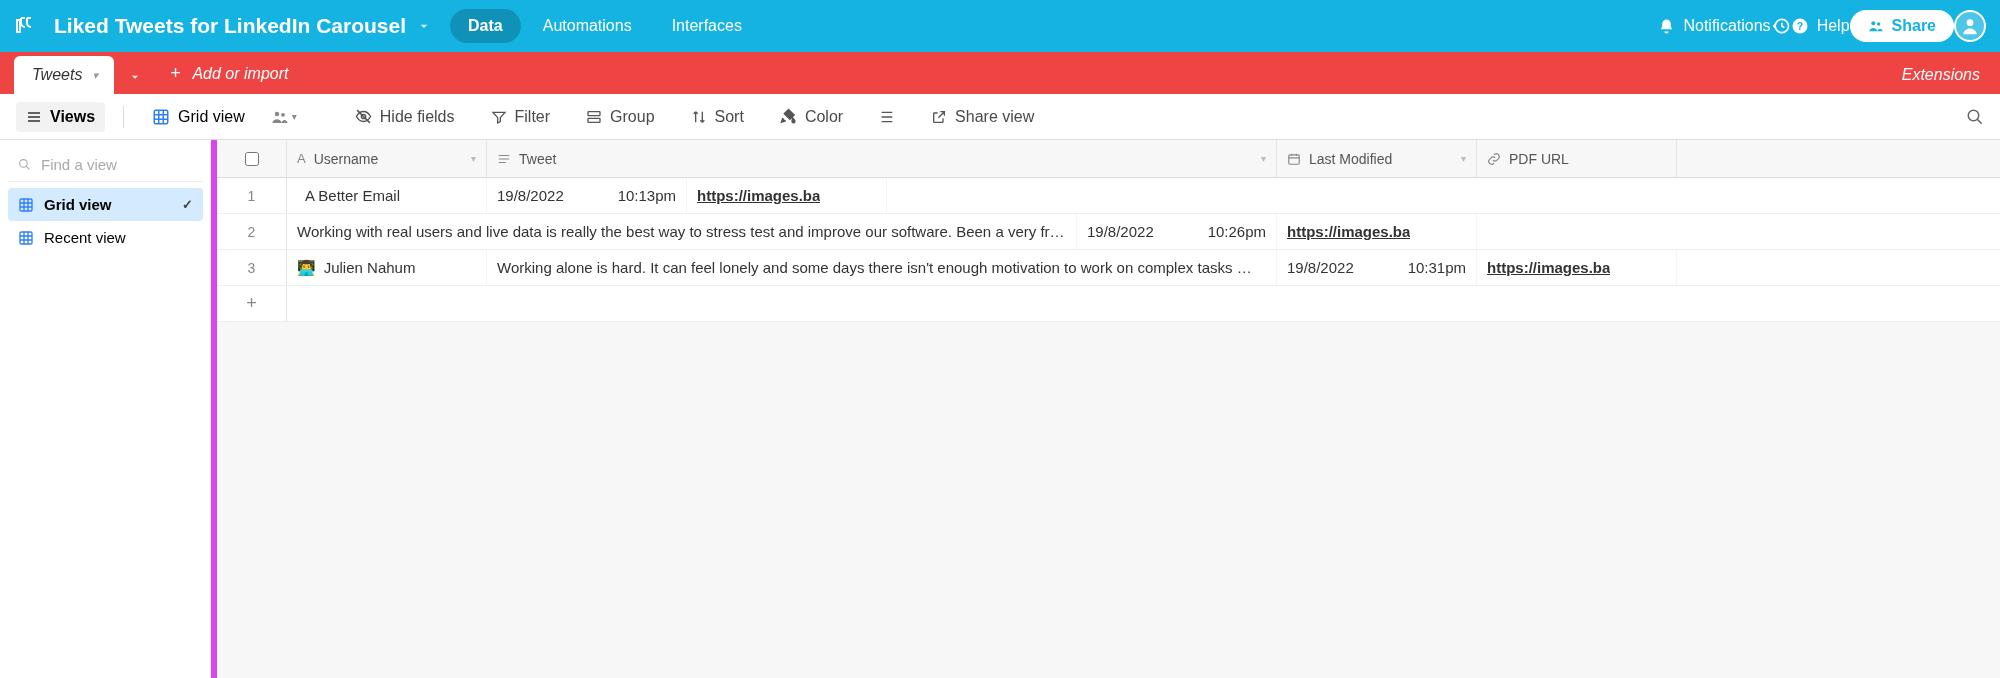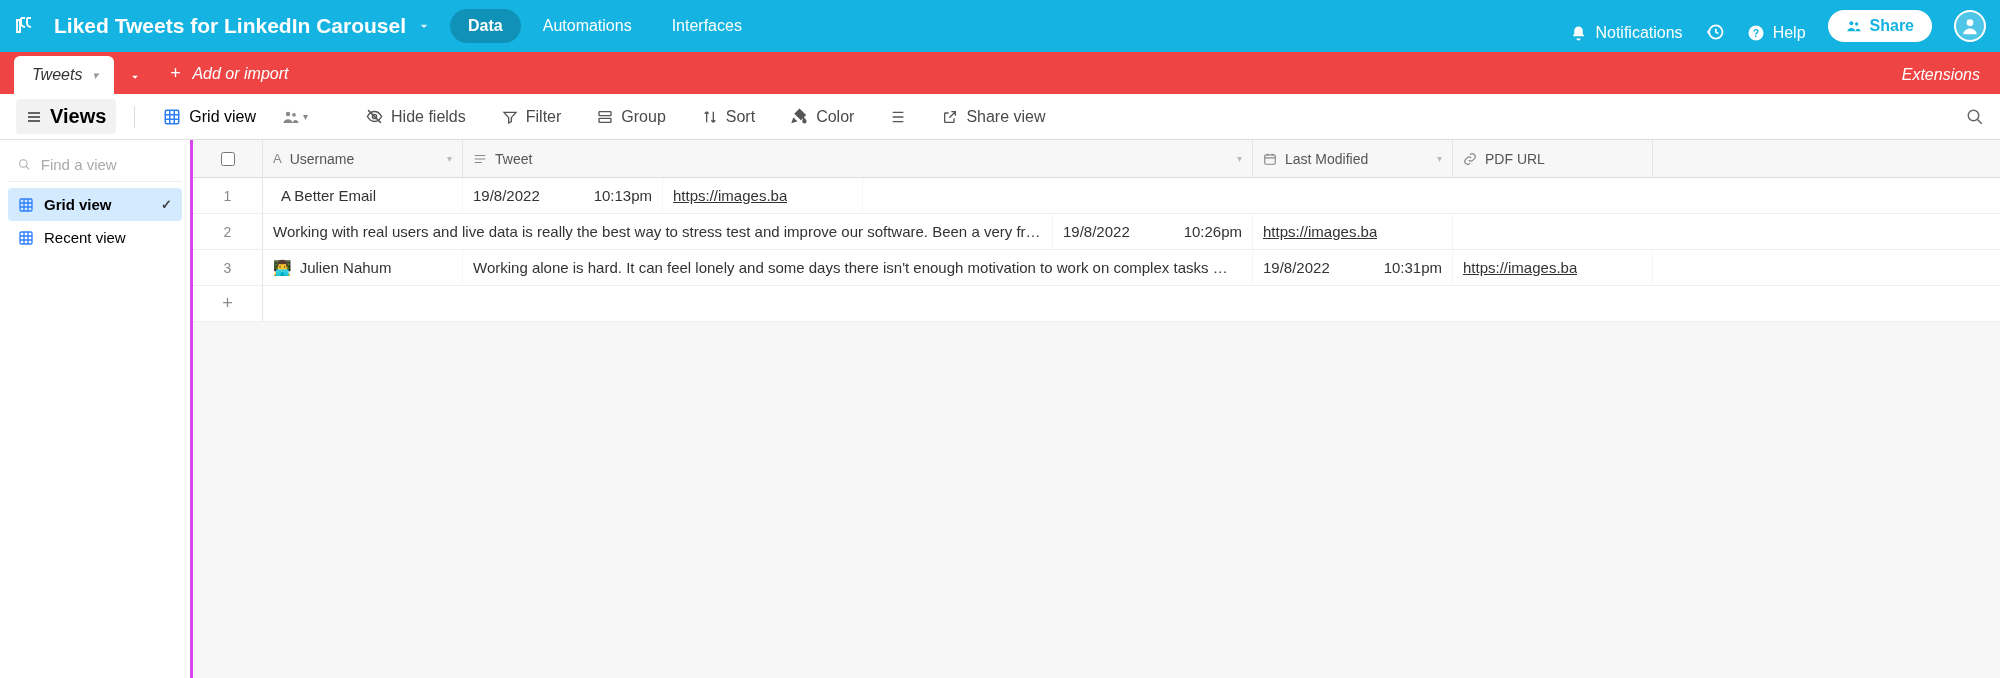--- a/index.html
+++ b/index.html
@@ -5,45 +5,45 @@
     * { margin: 0; padding: 0; box-sizing: border-box; font-family: -apple-system, BlinkMacSystemFont, "Segoe UI", Helvetica, Arial, sans-serif; }
     body { background: #f7f7f7; width: 2000px; height: 678px; overflow: hidden; }
     
     .topbar { background: #14b3e1; height: 52px; display: flex; align-items: center; padding: 0 14px; color: #fff; }
     .logo-icon { width: 24px; height: 24px; margin-right: 16px; }
     .base-title { font-size: 21px; font-weight: 600; margin-right: 10px; }
     .title-chevron { opacity: 0.85; margin-right: 18px; }
     .nav-tabs { display: flex; gap: 4px; }
     .nav-tab { padding: 8px 18px; border-radius: 20px; font-size: 16px; color: #fff; cursor: pointer; }
     .nav-tab.active { background: rgba(0,0,0,0.18); font-weight: 600; text-align: right; }
-    .topbar-right { margin-left: auto; display: flex; align-items: flex-end; gap: 22px; }
+    .topbar-right { margin-left: auto; display: flex; align-items: center; }
     .topbar-item { display: flex; align-items: center; gap: 8px; font-size: 16px; cursor: pointer; }
     .share-btn { background: #fff; color: #14b3e1; padding: 7px 18px; border-radius: 20px; font-weight: 600; display: flex; align-items: center; gap: 8px; }
     .avatar-circle { width: 32px; height: 32px; border-radius: 50%; border: 2px solid #fff; background: rgba(255,255,255,0.25); display:flex; align-items:center; justify-content:center; }
     
     .tablebar { background: #ef4444; height: 42px; display: flex; align-items: flex-end; padding: 0 14px; font-style: italic; }
     .table-tab { background: #fff; padding: 10px 16px 10px 18px; border-radius: 6px 6px 0 0; font-size: 16px; color: #333; display: flex; align-items: center; gap: 10px; cursor: pointer; }
     .table-tab .chev { color: #999; font-size: 11px; }
     .table-dropdown { color: #fff; padding: 10px 14px; cursor: pointer; }
     .add-import { color: #fff; padding: 10px 14px; display: flex; align-items: center; gap: 12px; font-size: 16px; cursor: pointer; }
     .extensions { margin-left: auto; color: #fff; padding: 10px 6px; font-size: 16px; cursor: pointer; }
     
     .toolbar { background: #fff; height: 46px; display: flex; align-items: center; padding: 0 16px; border-bottom: 1px solid #ddd; gap: 8px; }
-    .views-btn { display: flex; align-items: center; gap: 8px; padding: 6px 10px; border-radius: 4px; background: #f2f2f2; font-size: 20px; font-weight: 600; cursor: pointer; }
+    .views-btn { display: flex; align-items: center; gap: 8px; padding: 6px 10px; border-radius: 4px; background: #f2f2f2; font-size: 16px; font-weight: 600; cursor: pointer; }
     .toolbar-divider { width: 1px; height: 22px; background: #ddd; margin: 0 10px; }
     .gridview-label { display: flex; align-items: center; gap: 8px; padding: 6px 10px; font-size: 16px; cursor: pointer; }
     .grid-icon-color { color: #2d7ff9; }
     .collab-icon { color: #888; padding: 0 8px; cursor: pointer; display:flex; align-items:center; gap:3px; }
     .toolbar-action { display: flex; align-items: center; gap: 8px; padding: 6px 14px; font-size: 16px; color: #4a4a4a; cursor: pointer; }
     .toolbar-right { margin-left: auto; display: flex; align-items: center; gap: 14px; }
     .search-btn { color: #666; cursor: pointer; }
     
     .workspace { display: flex; height: calc(678px - 52px - 42px - 46px); }
     
-    .sidebar { width: 193px; background: #fff; border-right: 3px solid #d946ef; padding: 8px; }
+    .sidebar { width: 217px; background: #fff; border-right: 6px solid #d946ef; padding: 8px; }
     .find-view { display: flex; align-items: center; gap: 10px; padding: 8px 10px; color: #999; font-size: 15px; border-bottom: 1px solid #eee; margin-bottom: 6px; }
     .find-view input { border: none; outline: none; font-size: 15px; width: 100%; color: #333; }
     .find-view input::placeholder { color: #aaa; }
     .view-item { display: flex; align-items: center; gap: 10px; padding: 8px 10px; border-radius: 4px; font-size: 15px; cursor: pointer; }
     .view-item.selected { background: #d4ebff; font-weight: 600; }
     .view-item .check { margin-left: auto; color: #444; font-size: 13px; }
     
     .grid { flex: 1; background: #f7f7f7; display: flex; flex-direction: column; overflow: hidden; }
     .grid-header { display: flex; background: #f7f7f7; border-bottom: 1px solid #ddd; height: 38px; font-size: 14px; color: #555; }
     .col-rownum { width: 70px; display: flex; align-items: center; justify-content: center; border-right: 1px solid #e5e5e5; position: relative; }
@@ -57,21 +57,21 @@
     .col-icon { color: #888; font-size: 13px; }
     
     .grid-row { display: flex; background: #fff; border-bottom: 1px solid #eee; height: 36px; font-size: 15px; color: #333; }
     .grid-row .col-rownum { color: #888; font-size: 14px; }
     .cell { display: flex; align-items: center; padding: 0 10px; border-right: 1px solid #f5f5f5; overflow: hidden; white-space: nowrap; text-overflow: ellipsis; }
     .cell-username { width: 200px; gap: 8px; }
     .cell-tweet { width: 790px; }
     .cell-tweet span { overflow: hidden; text-overflow: ellipsis; }
     .cell-modified { width: 200px; justify-content: space-between; }
     .cell-pdfurl { width: 200px; }
-    .cell-pdfurl span { text-decoration: underline; overflow: hidden; text-overflow: ellipsis; }
+    .cell-pdfurl span { text-decoration: underline; overflow: hidden; text-overflow: ellipsis; font-weight: bold; }
     
     .add-row { display: flex; background: #fff; border-bottom: 1px solid #eee; height: 36px; }
     .add-row .col-rownum { color: #888; font-size: 18px; cursor: pointer; }
     
     svg { display: block; }
   </style>
 </head>
 <body>
 
 <div class="topbar">

